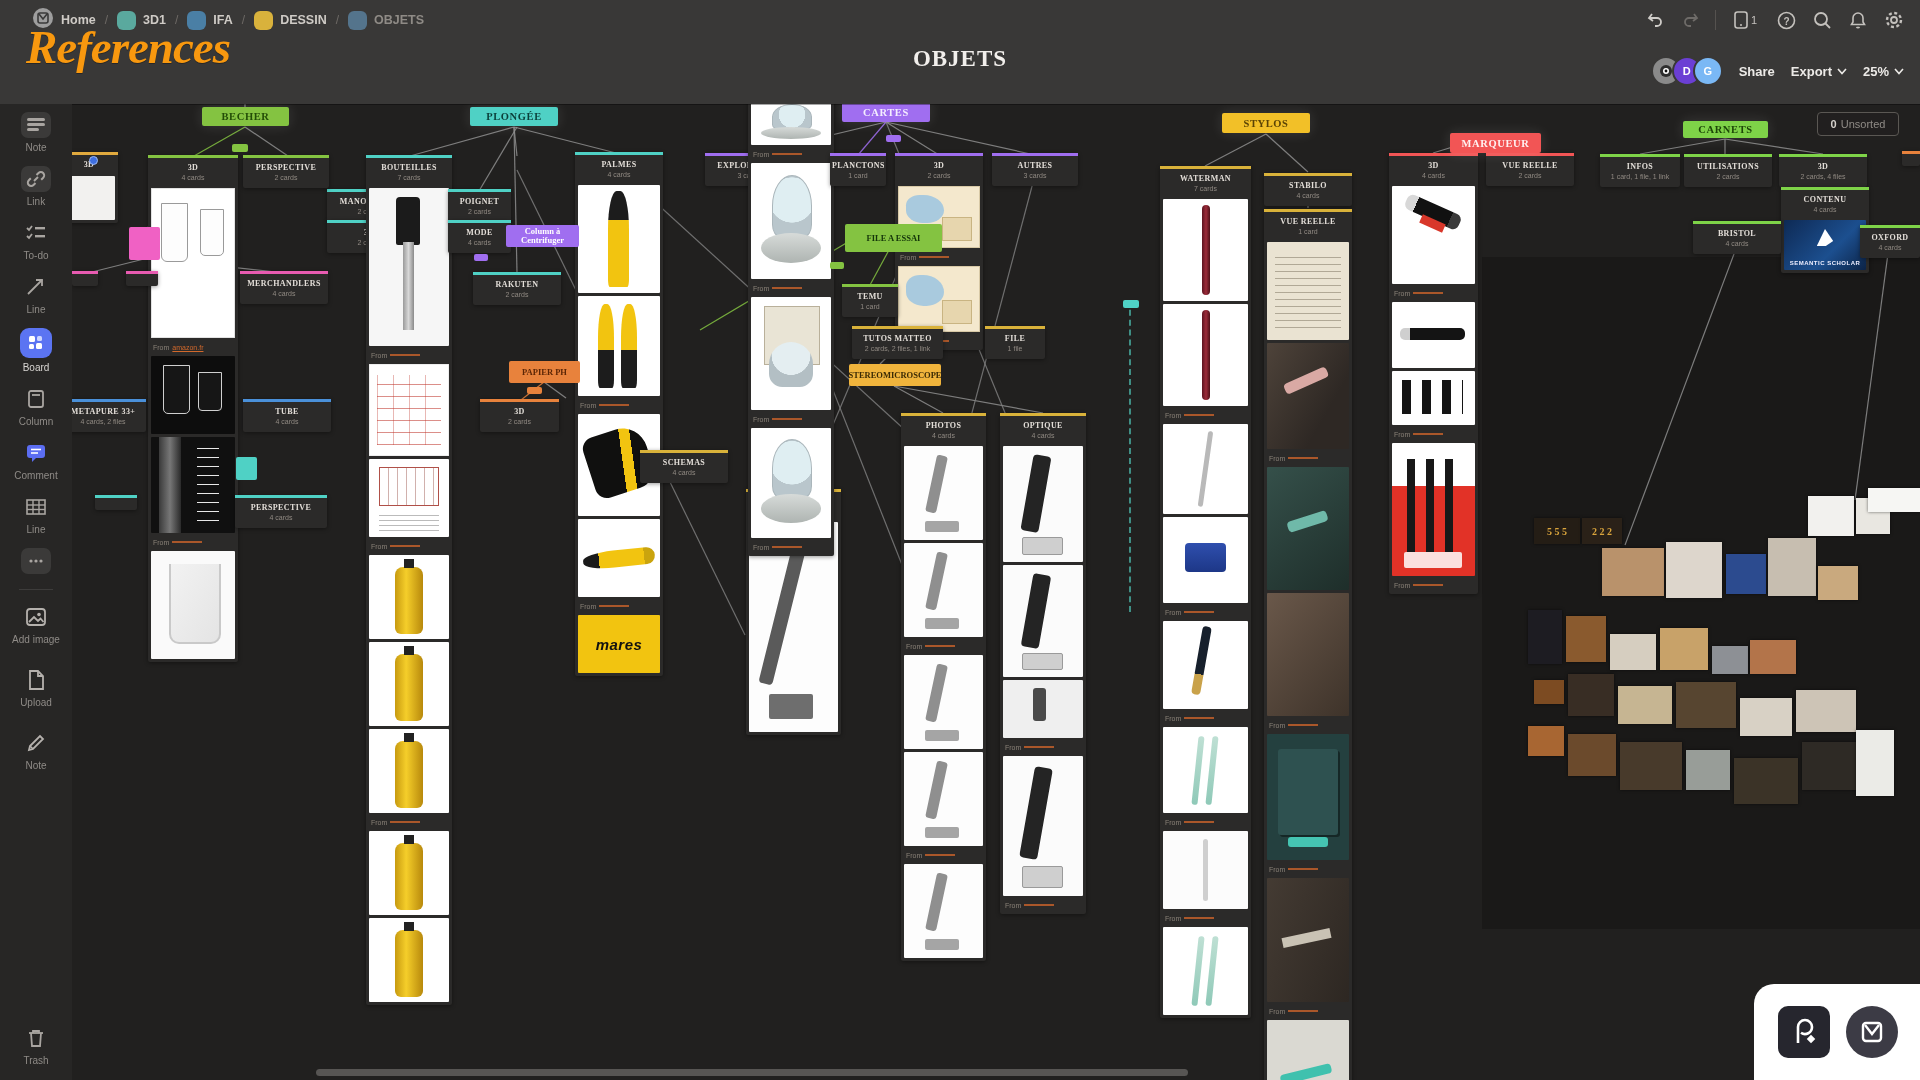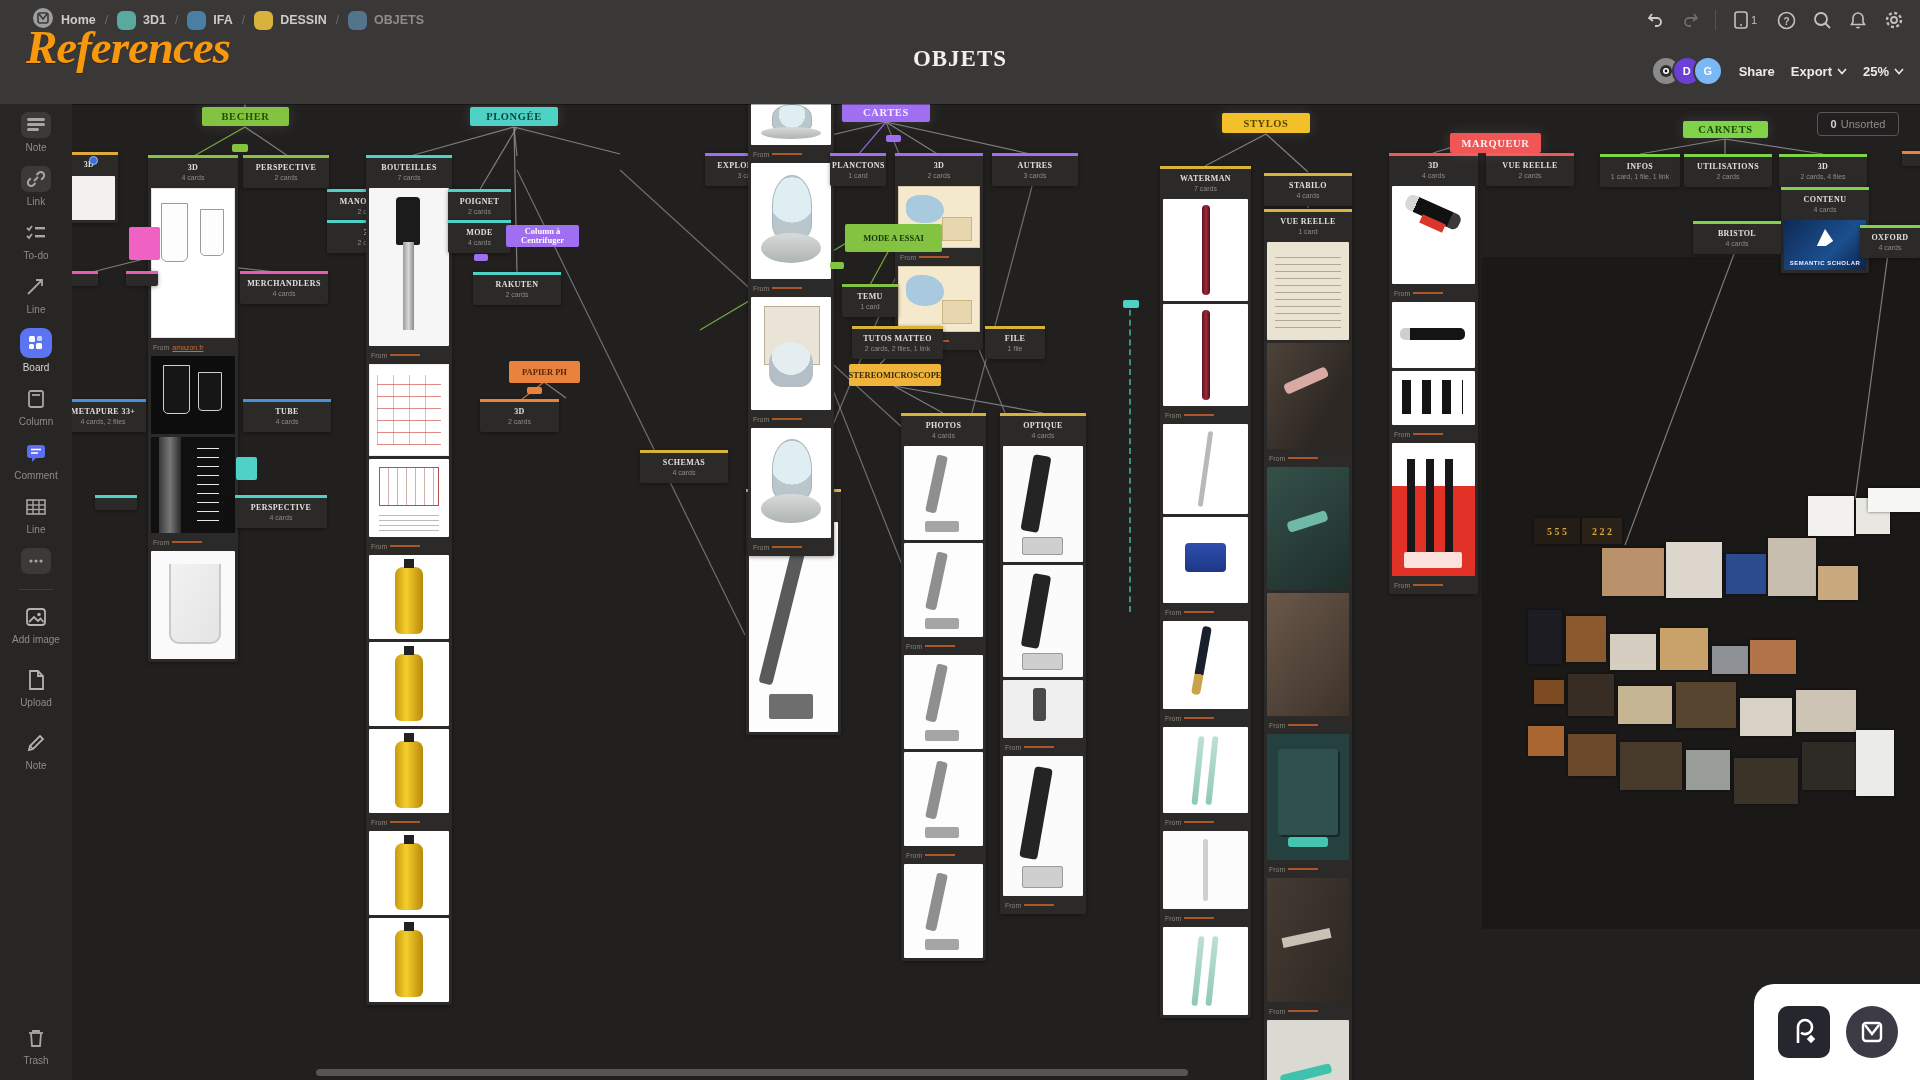--- a/index.html
+++ b/index.html
@@ -338,20 +338,41 @@
         <div class="t">MODE</div>
         <div class="c">4 cards</div>
       </div>
     </div>
     <div class="col" style="left: 473px; top: 272px; width: 88px; z-index: 2;">
       <div class="hd" style="border-top-color: rgb(79, 209, 197);">
         <div class="t">RAKUTEN</div>
         <div class="c">2 cards</div>
       </div>
     </div>
+    <div class="col" style="left: 575px; top: 152px; width: 88px; z-index: 2;">
+      <div class="hd" style="border-top-color: rgb(79, 209, 197);">
+        <div class="t">PALMES</div>
+        <div class="c">4 cards</div>
+      </div>
+      <div class="im im-finY" style="height: 108px;"></div>
+      <div class="im im-finP" style="height: 100px;"></div>
+      <div class="cap">
+        <span class="f">From</span>
+        <div class="dash"></div>
+      </div>
+      <div class="im im-finB" style="height: 102px;"></div>
+      <div class="im im-finS" style="height: 78px;"></div>
+      <div class="cap">
+        <span class="f">From</span>
+        <div class="dash"></div>
+      </div>
+      <div class="im im-mares" style="height: 58px;">
+        <span>mares</span>
+      </div>
+    </div>
     <div class="col" style="left: 480px; top: 399px; width: 79px; z-index: 2;">
       <div class="hd" style="border-top-color: rgb(232, 130, 60);">
         <div class="t">3D</div>
         <div class="c">2 cards</div>
       </div>
     </div>
     <div class="col" style="left: 640px; top: 450px; width: 88px; z-index: 2;">
       <div class="hd" style="border-top-color: rgb(217, 178, 58);">
         <div class="t">SCHEMAS</div>
         <div class="c">4 cards</div>
@@ -618,21 +639,21 @@
     </div>
     <div class="boardlbl" style="left: 202px; top: 107px; width: 87px; height: 19px; background: rgb(132, 195, 65); color: rgb(35, 78, 7);">BECHER</div>
     <div class="boardlbl" style="left: 470px; top: 107px; width: 88px; height: 19px; background: rgb(79, 209, 197); color: rgb(11, 63, 58);">PLONGÉE</div>
     <div class="boardlbl" style="left: 842px; top: 102px; width: 88px; height: 20px; background: rgb(160, 110, 240); color: rgb(244, 237, 255);">CARTES</div>
     <div class="boardlbl" style="left: 1222px; top: 113px; width: 88px; height: 20px; background: rgb(242, 192, 40); color: rgb(90, 67, 5);">STYLOS</div>
     <div class="boardlbl" style="left: 1450px; top: 113px; width: 91px; height: 20px; background: rgb(242, 85, 85); color: rgb(255, 241, 241); margin-top: 20px;">MARQUEUR</div>
     <div class="boardlbl" style="left: 1683px; top: 121px; width: 85px; height: 17px; background: rgb(126, 211, 72); color: rgb(29, 71, 8);">CARNETS</div>
     <div class="note" style="left: 129px; top: 227px; width: 29px; height: 31px; background: rgb(240, 97, 196); color: rgb(77, 15, 56);"></div>
     <div class="note" style="left: 236px; top: 457px; width: 19px; height: 21px; background: rgb(79, 209, 197); color: rgb(11, 63, 58);"></div>
     <div class="note" style="left: 506px; top: 225px; width: 71px; height: 20px; background: rgb(160, 110, 240); color: rgb(255, 255, 255);">Column à Centrifuger</div>
-    <div class="note" style="left: 845px; top: 224px; width: 95px; height: 26px; background: rgb(132, 195, 65); color: rgb(20, 53, 10);">MODE A ESSAI</div>
+    <div class="note" style="left: 845px; top: 224px; width: 95px; height: 26px; background: rgb(132, 195, 65); color: rgb(20, 53, 10);">FILE A ESSAI</div>
     <div class="note" style="left: 509px; top: 361px; width: 69px; height: 20px; background: rgb(232, 130, 60); color: rgb(92, 38, 6);">PAPIER PH</div>
     <div class="note" style="left: 849px; top: 364px; width: 90px; height: 20px; background: rgb(240, 180, 60); color: rgb(58, 42, 5);">STEREOMICROSCOPE</div>
     <div class="chip" style="left: 232px; top: 144px; width: 16px; height: 8px; background: rgb(132, 195, 65);"></div>
     <div class="chip" style="left: 886px; top: 135px; width: 15px; height: 7px; background: rgb(160, 110, 240);"></div>
     <div class="chip" style="left: 474px; top: 254px; width: 14px; height: 7px; background: rgb(160, 110, 240);"></div>
     <div class="chip" style="left: 527px; top: 387px; width: 15px; height: 7px; background: rgb(232, 130, 60);"></div>
     <div class="chip" style="left: 830px; top: 262px; width: 14px; height: 7px; background: rgb(132, 195, 65);"></div>
     <div class="chip" style="left: 1123px; top: 300px; width: 16px; height: 8px; background: rgb(79, 209, 197);"></div>
     <div class="tile" style="left: 1808px; top: 496px; width: 46px; height: 40px; background: rgb(242, 241, 238); z-index: 2;"></div>
     <div class="tile" style="left: 1856px; top: 498px; width: 34px; height: 36px; background: rgb(233, 231, 225); z-index: 2;"></div>

